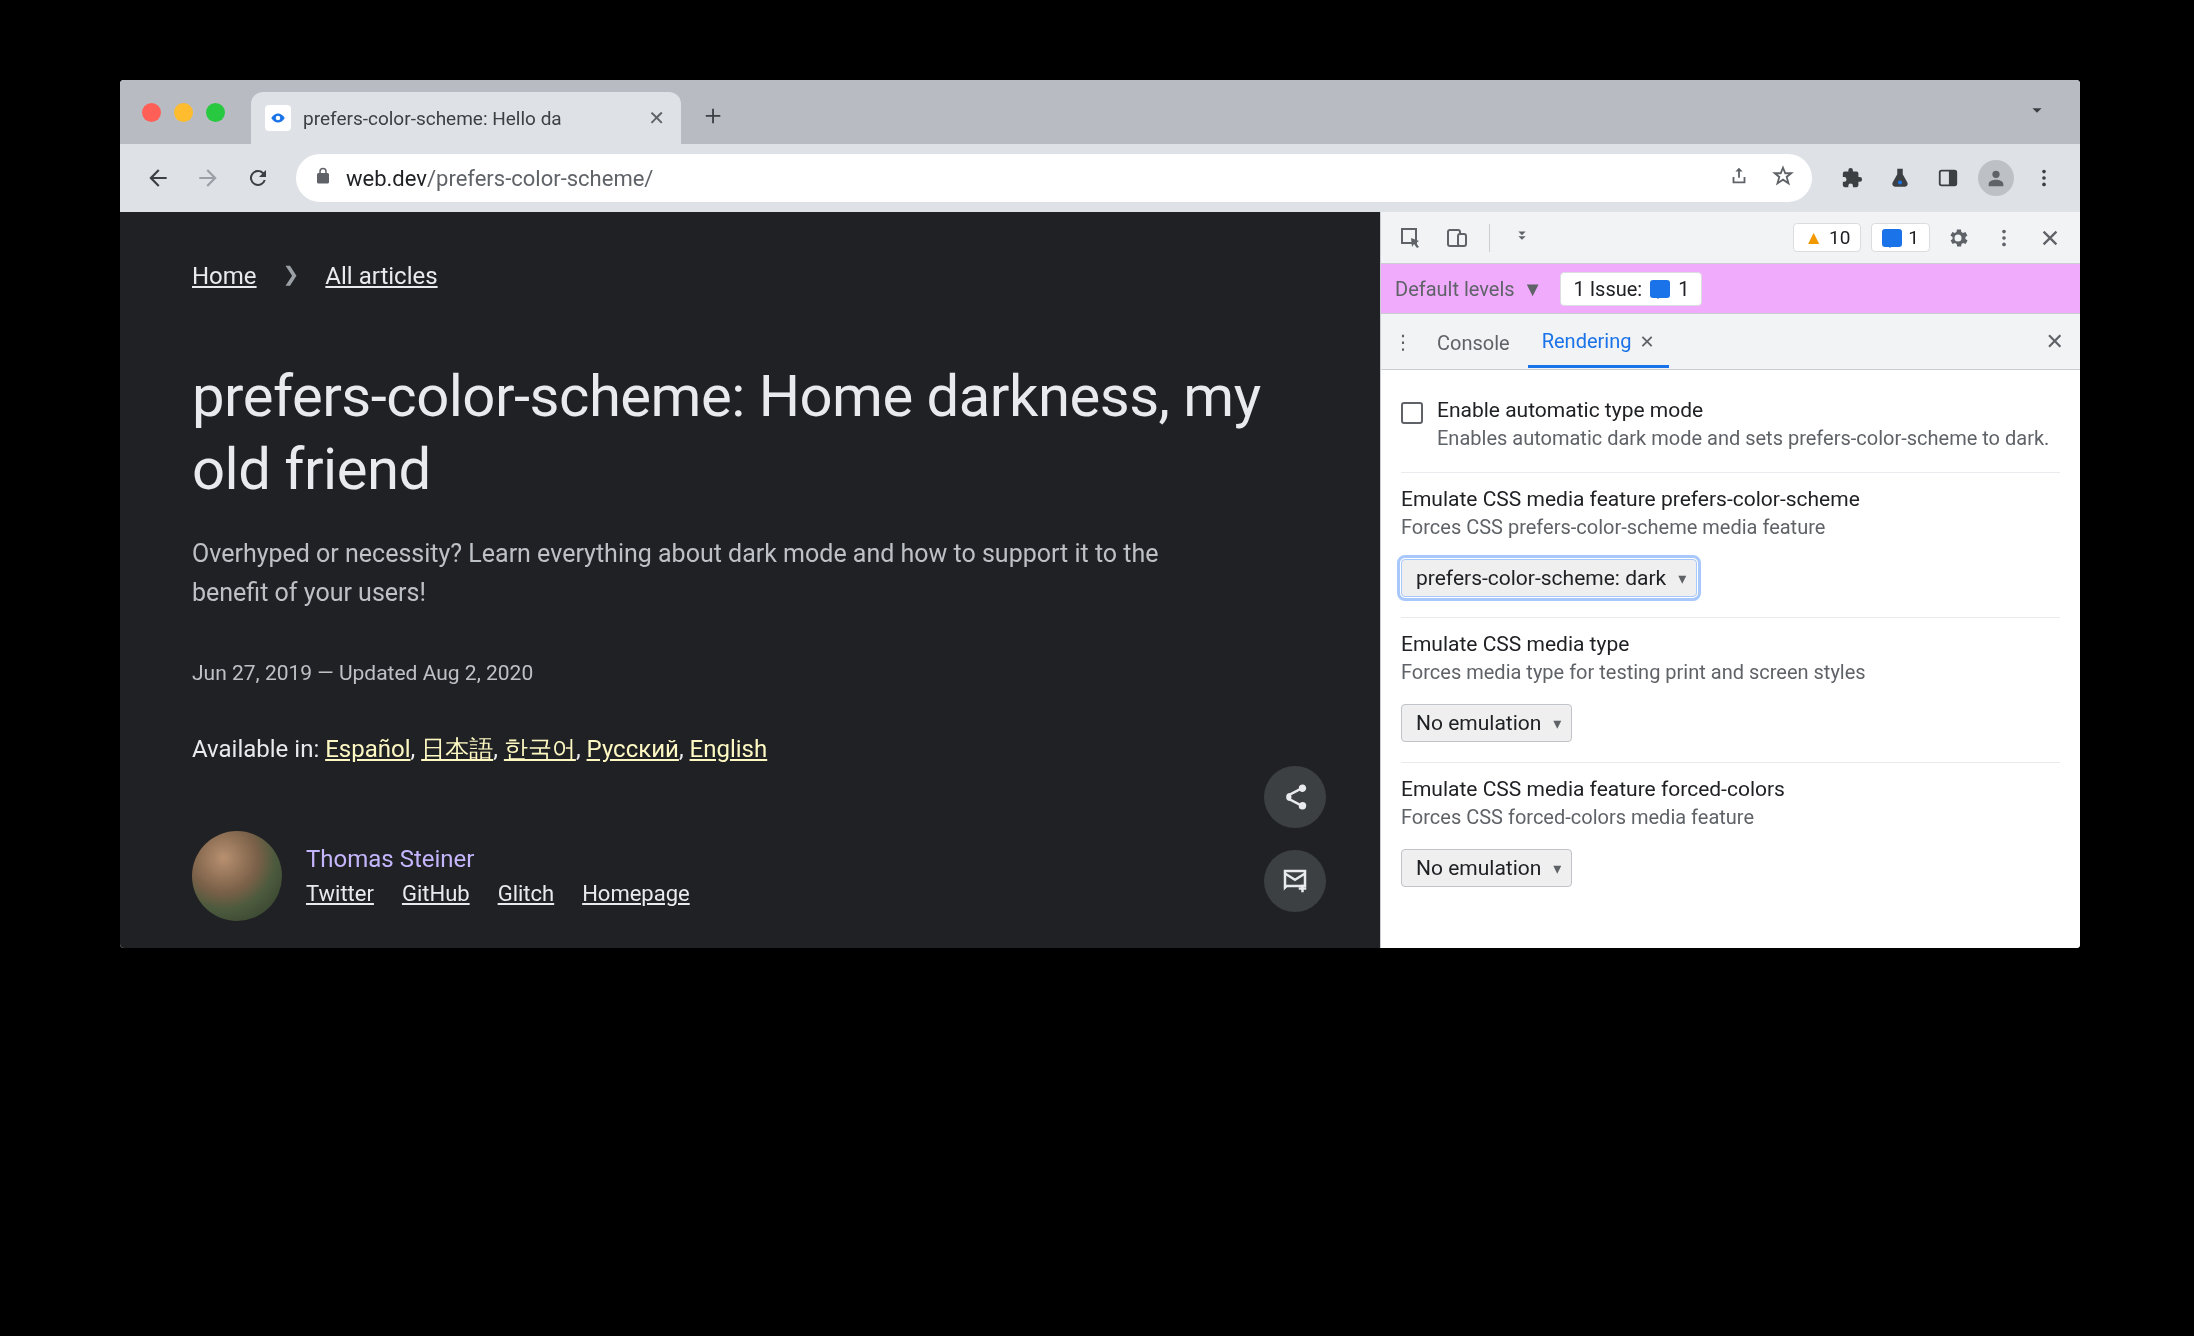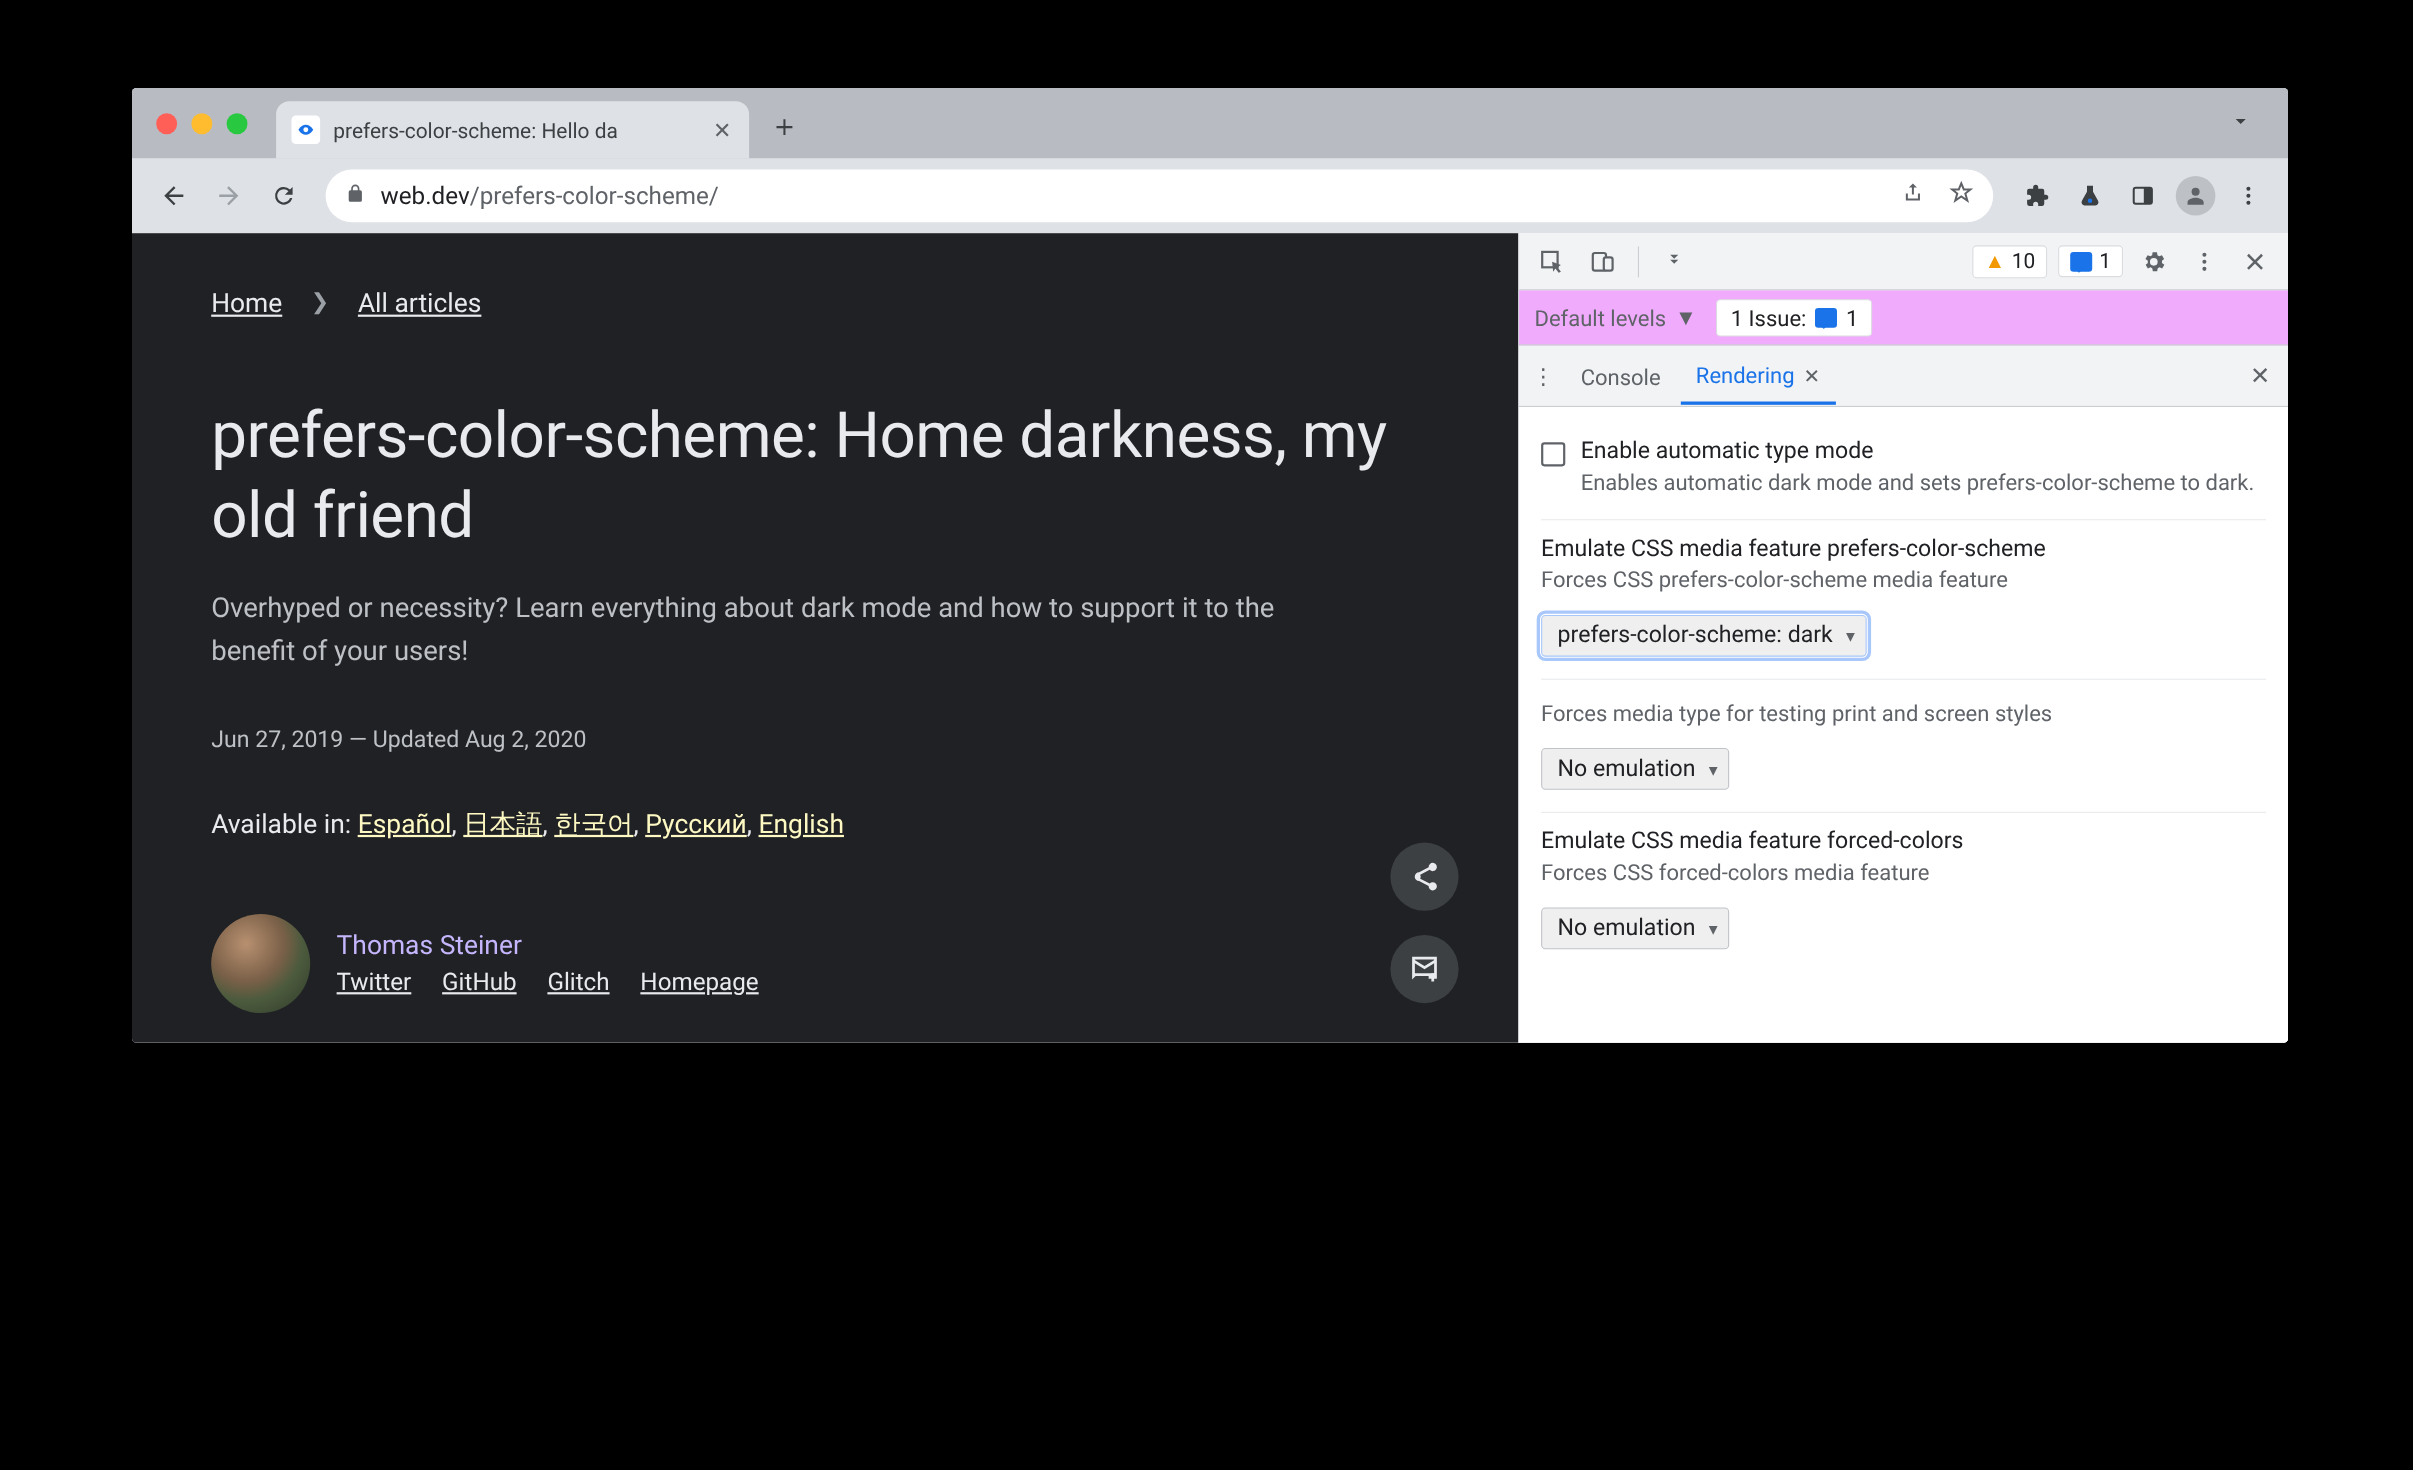--- a/index.html
+++ b/index.html
@@ -534,20 +534,21 @@
           </div>
         </div>
 
         <div class="section">
           <div class="sec-title">Emulate CSS media feature prefers-color-scheme</div>
           <div class="sec-desc">Forces CSS prefers-color-scheme media feature</div>
           <div class="select focused">prefers-color-scheme: dark</div>
         </div>
 
         <div class="section">
+          <div class="sec-title">Emulate CSS media type</div>
           <div class="sec-desc">Forces media type for testing print and screen styles</div>
           <div class="select">No emulation</div>
         </div>
 
         <div class="section">
           <div class="sec-title">Emulate CSS media feature forced-colors</div>
           <div class="sec-desc">Forces CSS forced-colors media feature</div>
           <div class="select">No emulation</div>
         </div>
       </div>

